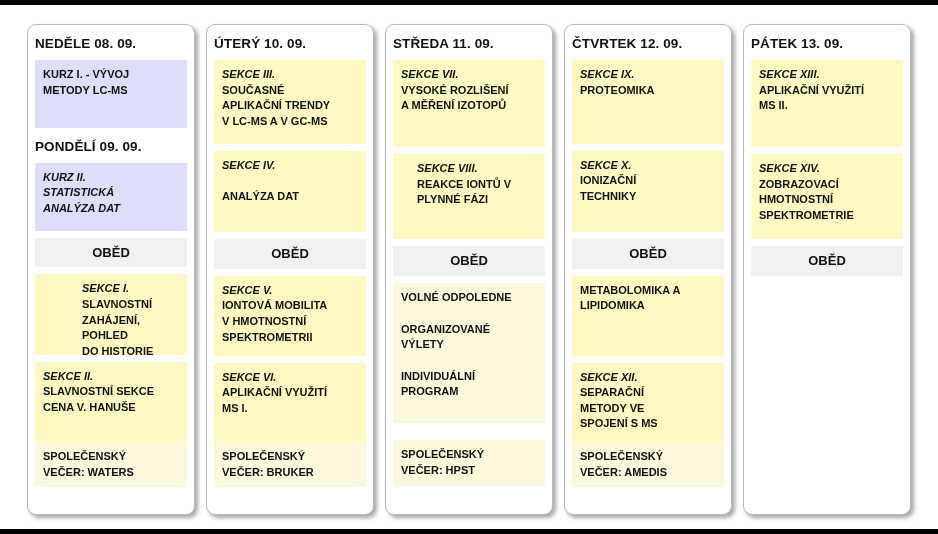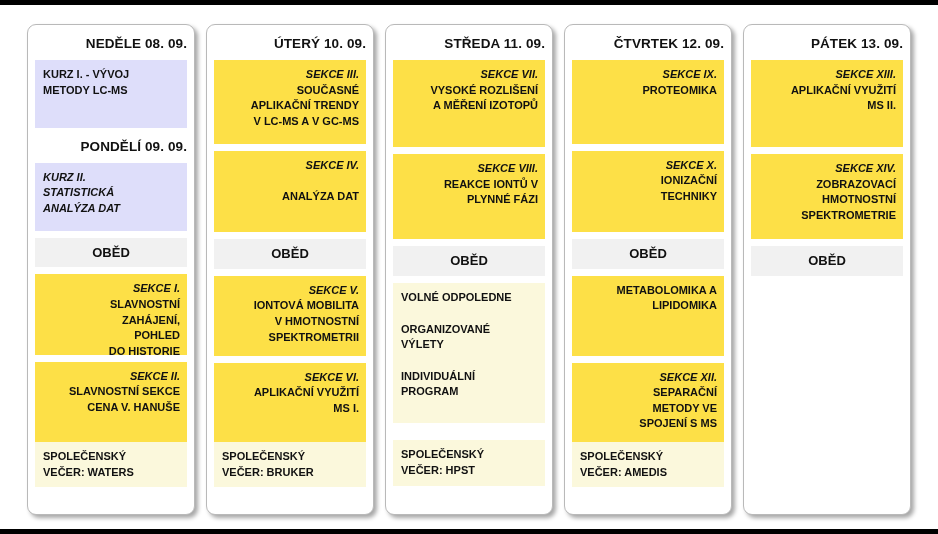--- a/index.html
+++ b/index.html
@@ -48,21 +48,21 @@
     border-radius: 9px;
     box-shadow: 3px 3px 4px rgba(0,0,0,0.35);
     box-sizing: border-box;
     padding: 0 7px 10px 7px;
     height: 491px;
     display: flex;
     flex-direction: column;
   }
 
   .day-title {
-    text-align: right;
+    text-align: left;
     font-size: 13.5px;
     font-weight: bold;
     letter-spacing: 0.1px;
     padding: 11px 0 9px 0;
     color: #111111;
     white-space: nowrap;
   }
 
   
   .block {
@@ -76,21 +76,21 @@
   }
   .block .sek {
     font-style: italic;
     display: block;
   }
   .block .ttl {
     display: block;
     white-space: pre-line;
   }
 
-  .block.session   { background: #fde047; text-align: right; }
+  .block.session   { background: #fef9c3; }
   .block.course    { background: #dedefa; }
   .block.lunch     {
     background: #f1f1f1;
     text-align: center;
     font-size: 13px;
     padding: 6px 0;
   }
   .block.free      { background: #fbf8dc; }
   .block.evening   { background: #fbf8dc; }
 

